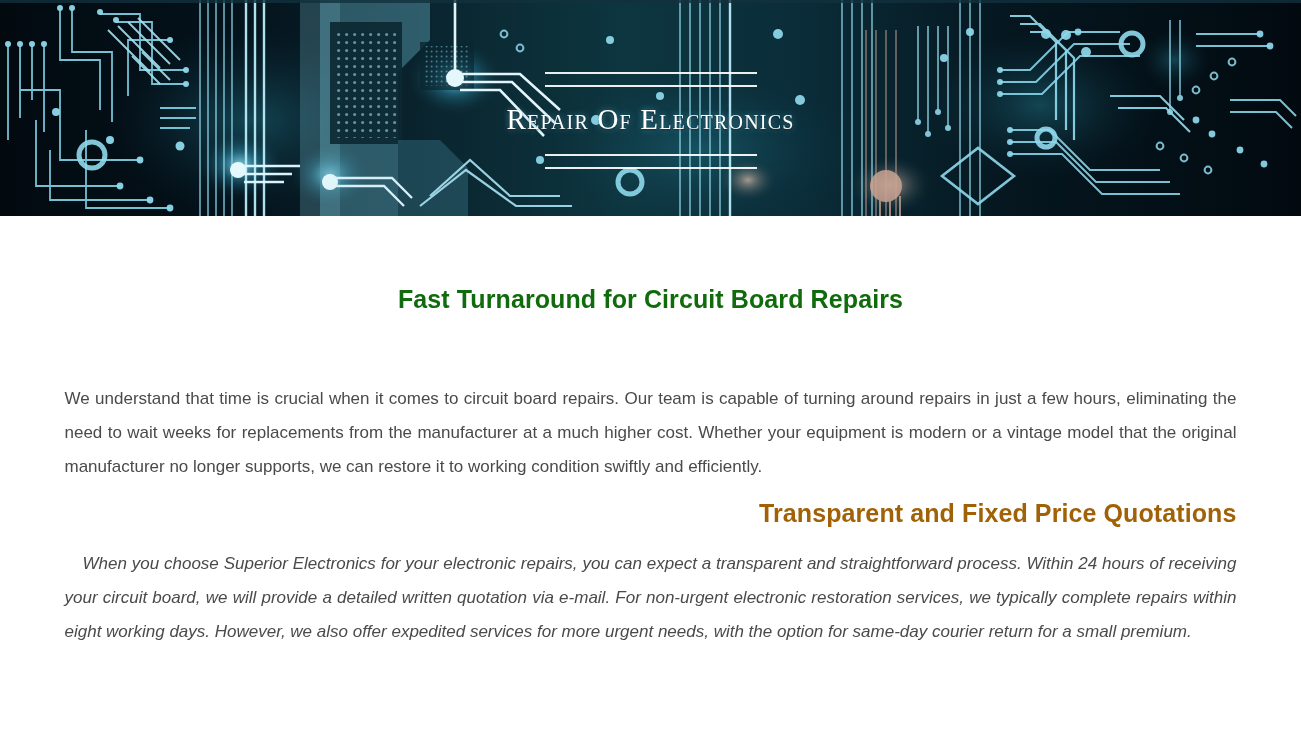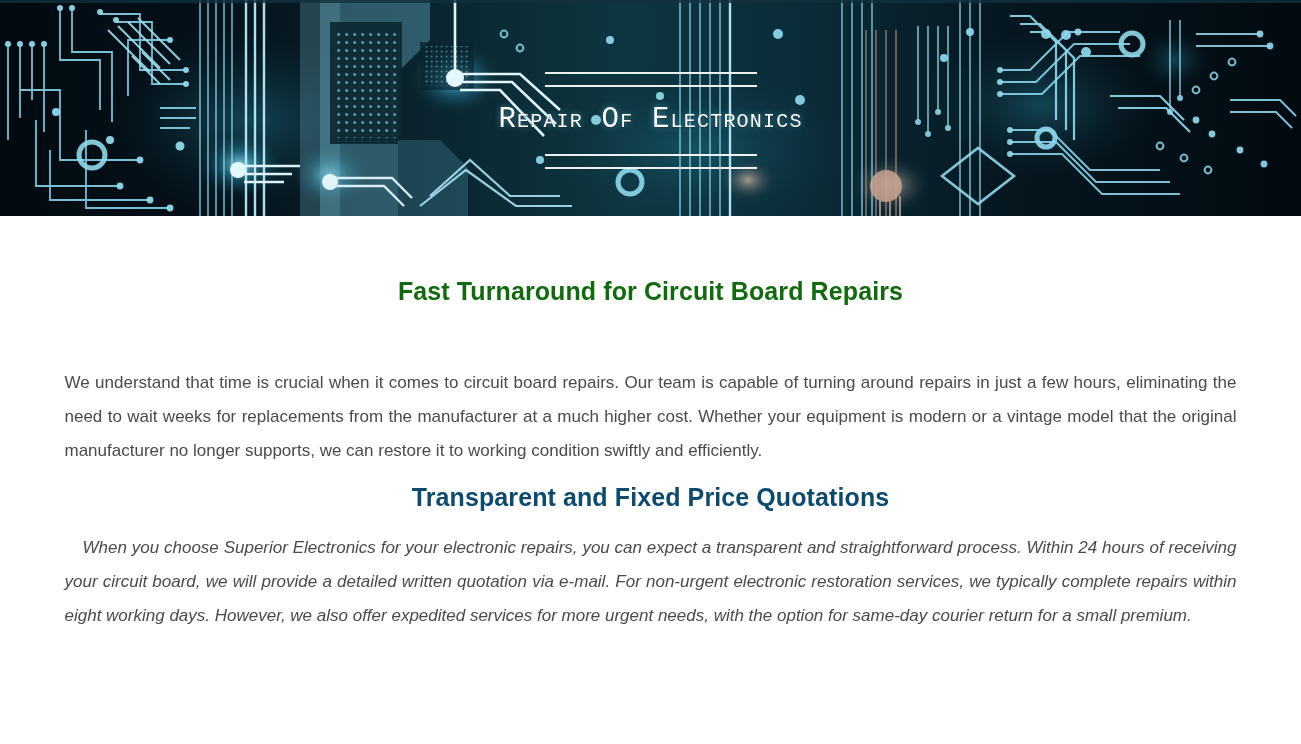--- a/index.html
+++ b/index.html
@@ -44,51 +44,51 @@
   .rule {
     width: 212px;
     height: 0;
     border-top: 2px solid rgba(255,255,255,0.92);
     margin: 0 auto;
   }
   .rule.top-a { margin-bottom: 11px; }
   .rule.top-b { margin-bottom: 18px; }
   .rule.bot-a { margin-top: 20px; margin-bottom: 11px; }
   .banner-title {
-    font-family: Liberation Mono, monospace;
+    font-family: Liberation Serif, serif;
     font-variant: small-caps;
     font-size: 29px;
     letter-spacing: 1.2px;
     color: #ffffff;
     text-shadow: 0 0 6px rgba(120,220,255,0.55), 0 1px 2px rgba(0,0,0,0.6);
     white-space: nowrap;
     line-height: 1;
   }
 
   
   .content {
     width: 1172px;
     margin: 0 auto;
     padding-top: 0;
   }
   .h-green {
     color: #106b0c;
     font-size: 25px;
     font-weight: bold;
     text-align: center;
-    margin: 8px;
+    margin: 16px;
     padding-top: 52px;
     line-height: 1.2;
     letter-spacing: 0.1px;
   }
   .h-blue {
-    color: #0c4a6e;
+    color: #a16207;
     font-size: 25px;
     font-weight: bold;
-    text-align: center;
+    text-align: right;
     margin: 0;
     padding-top: 14px;
     line-height: 1.2;
     letter-spacing: 0.1px;
   }
   p.body-text {
     color: #4a4a4a;
     font-size: 17px;
     text-align: justify;
     line-height: 34px;

